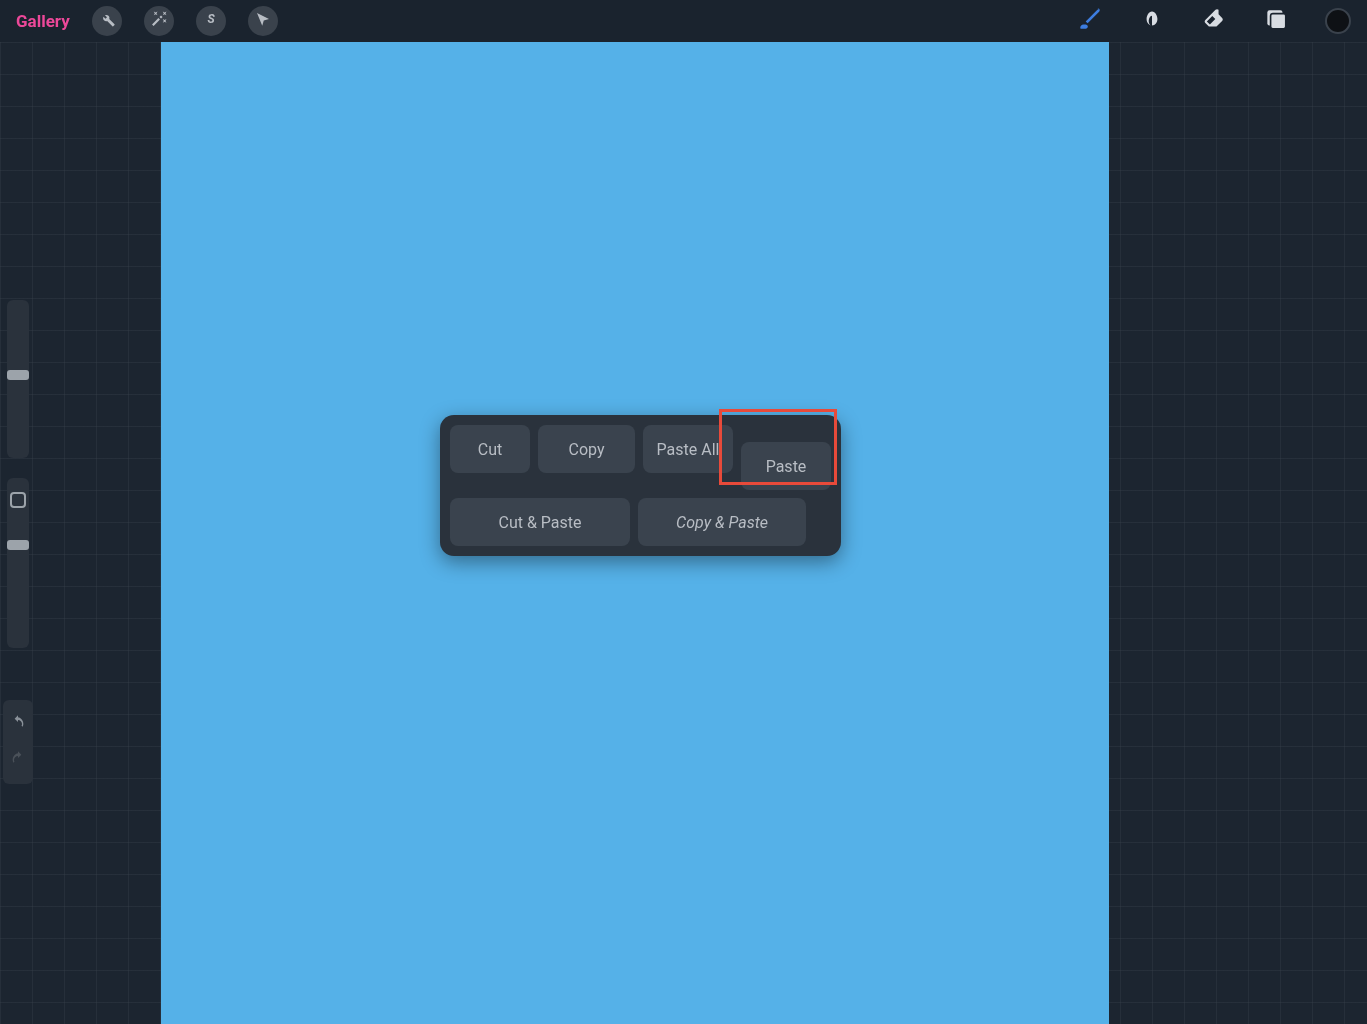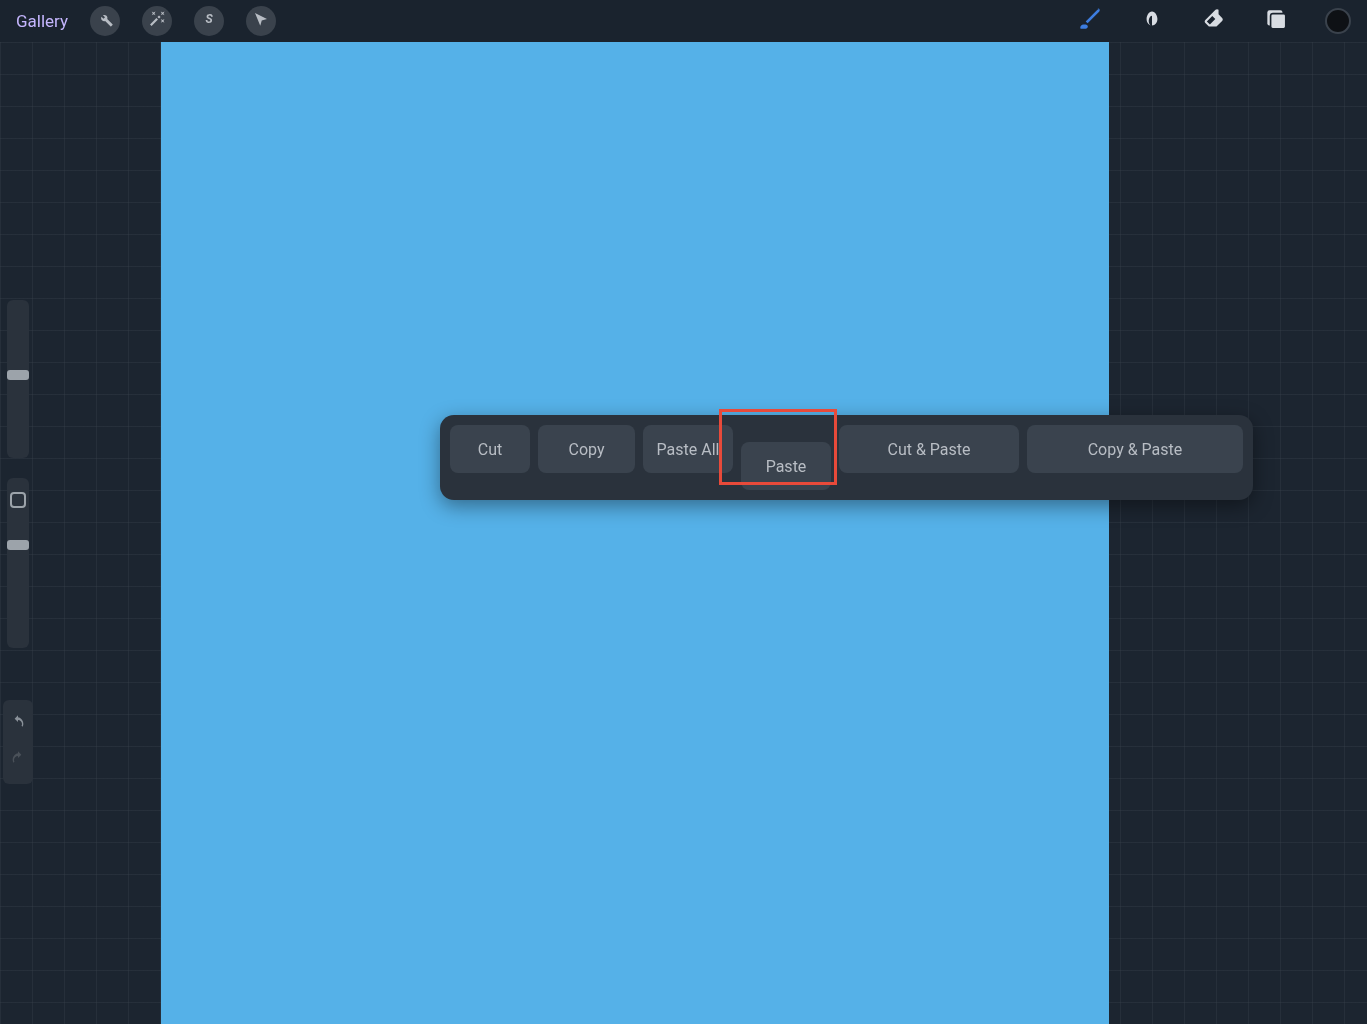--- a/index.html
+++ b/index.html
@@ -41,23 +41,23 @@
   align-items: center;
   padding: 0 16px;
   z-index: 10;
 }
 .top-toolbar-left {
   display: flex;
   align-items: center;
   gap: 22px;
 }
 .gallery-label {
-  color: #c4b5fd;
+  color: #ec4899;
   font-size: 17px;
-  font-weight: 400;
+  font-weight: 700;
 }
 .tool-btn {
   width: 30px;
   height: 30px;
   border-radius: 50%;
   background: #3a424c;
   display: flex;
   align-items: center;
   justify-content: center;
   cursor: pointer;
@@ -161,21 +161,21 @@
 
 
 .popup {
   position: absolute;
   top: 415px;
   left: 440px;
   background: #2a323c;
   border-radius: 14px;
   padding: 10px;
   display: flex;
-  flex-direction: row;
+  flex-direction: column;
   gap: 8px;
   z-index: 20;
   box-shadow: 0 6px 20px rgba(0,0,0,0.4);
 }
 .popup-row {
   display: flex;
   gap: 8px;
 }
 .popup-btn {
   background: #3a434e;
@@ -186,21 +186,21 @@
   align-items: center;
   justify-content: center;
   cursor: pointer;
   height: 48px;
 }
 .popup-btn.cut { width: 80px; }
 .popup-btn.copy { width: 97px; }
 .popup-btn.copyall { width: 90px; }
 .popup-btn.paste { width: 90px; margin-top: 17px; }
 .popup-btn.cutpaste { width: 180px; }
-.popup-btn.copypaste { width: 216px; }
+.popup-btn.copypaste { width: 168px; font-style: italic; }
 
 .highlight-box {
   position: absolute;
   border: 3px solid #e84a3a;
   pointer-events: none;
   z-index: 30;
   top: 409px;
   left: 719px;
   width: 118px;
   height: 76px;

